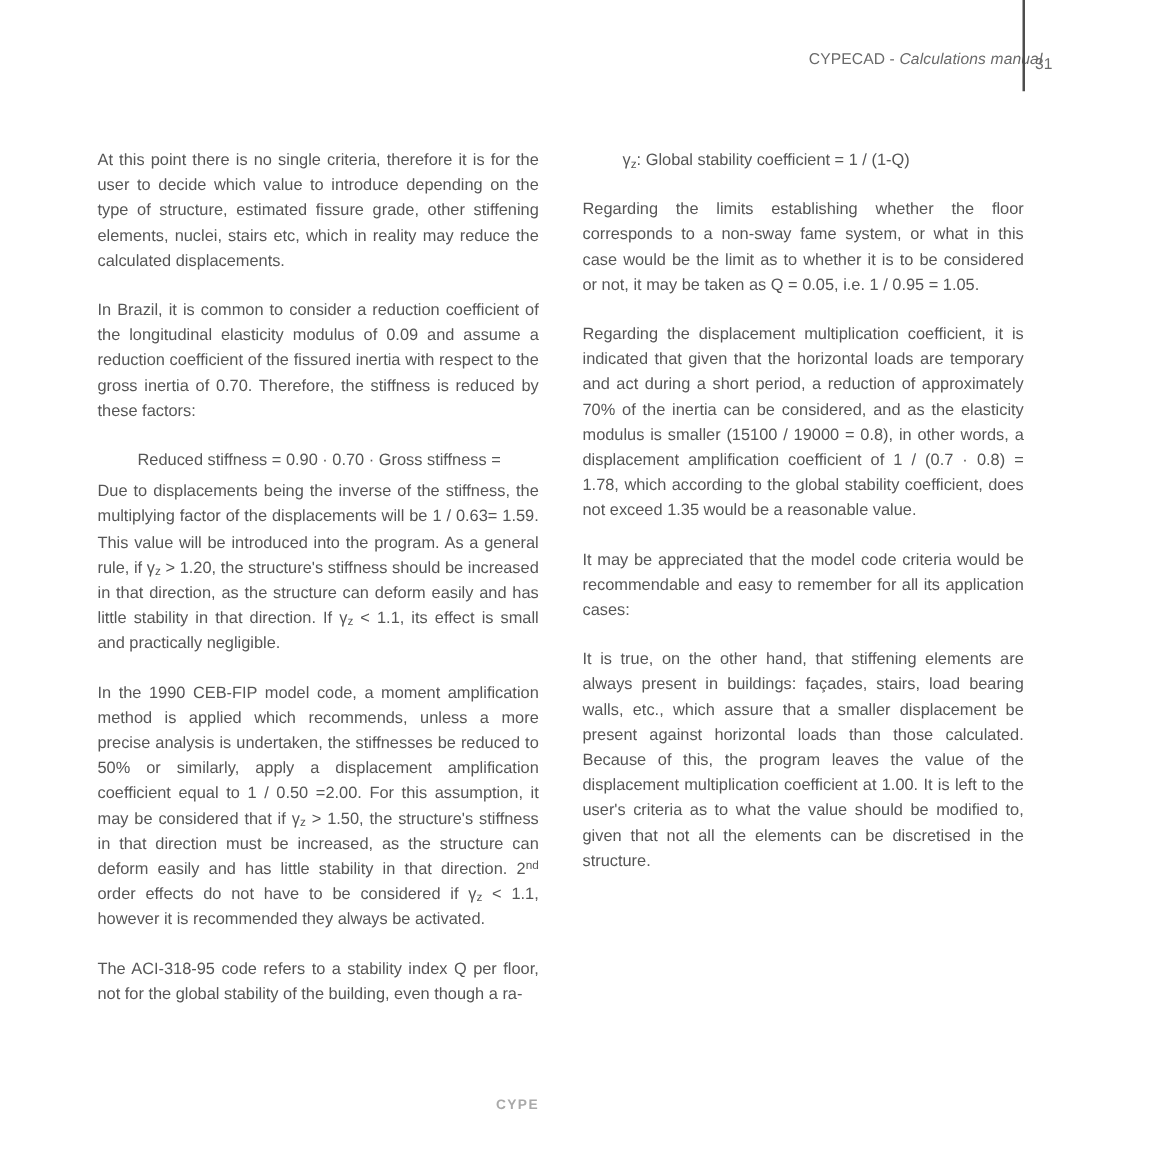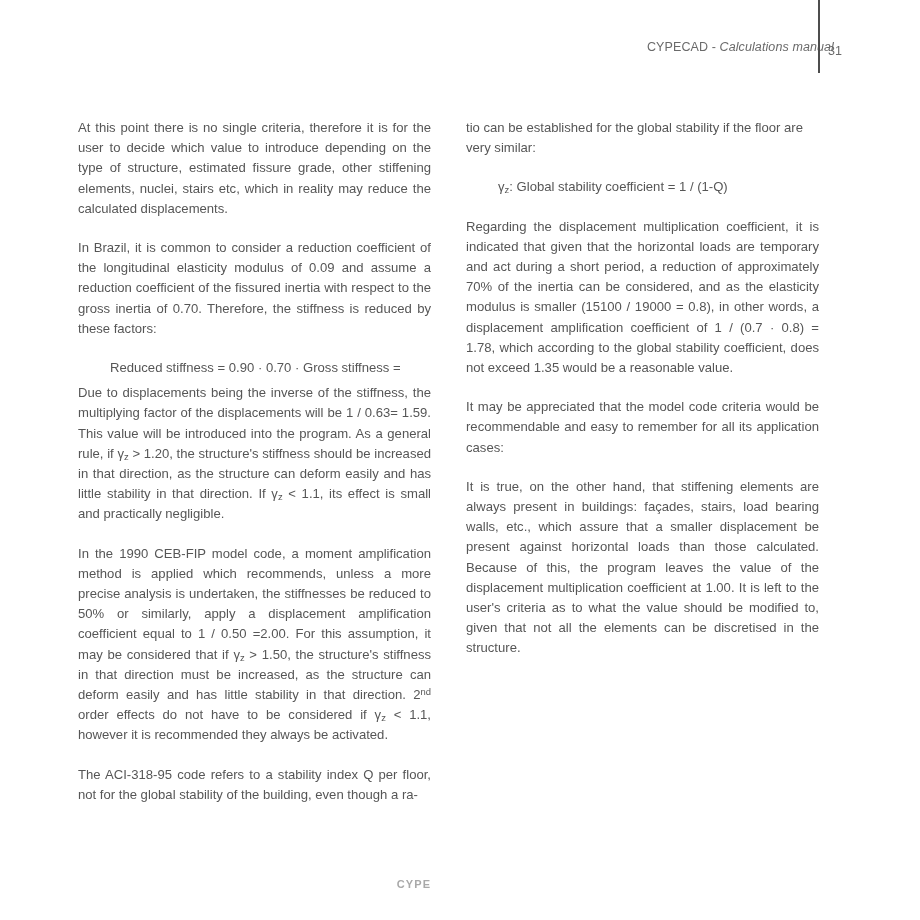--- a/index.html
+++ b/index.html
@@ -129,24 +129,24 @@
     <p class="para"><span>Due to displacements being the inverse of the stiffness, the multiplying factor of the displacements will be 1 / 0.63= 1.59. This value will be introduced into the program. As a general rule, if </span><span class="gamma">γ</span><sub>z</sub><span> &gt; 1.20, the structure's stiffness should be increased in that direction, as the structure can deform easily and has little stability in that direction. If </span><span class="gamma">γ</span><sub>z</sub><span> &lt; 1.1, its effect is small and practically negligible.</span></p>
 
 
     <p class="para"><span>In the 1990 CEB-FIP model code, a moment amplification method is applied which recommends, unless a more precise analysis is undertaken, the stiffnesses be reduced to 50% or similarly, apply a displacement amplification coefficient equal to 1 / 0.50 =2.00. For this assumption, it may be considered that if </span><span class="gamma">γ</span><sub>z</sub><span> &gt; 1.50, the structure's stiffness in that direction must be increased, as the structure can deform easily and has little stability in that direction. 2</span><sup>nd</sup><span> order effects do not have to be considered if </span><span class="gamma">γ</span><sub>z</sub><span> &lt; 1.1, however it is recommended they always be activated.</span></p>
 
     <p class="para last">The ACI-318-95 code refers to a stability index Q per floor, not for the global stability of the building, even though a ra-</p>
   </div>
 
   <div class="col col-right">
 
-    <p class="para nojustify">tio can be established for the global stability if the floor are very similar:</p>
 
     <p class="formula"><span class="gamma">γ</span><sub>z</sub><span>: Global stability coefficient = 1 / (1-Q)</span></p>
 
+    <p class="para">Regarding the limits establishing whether the floor corresponds to a non-sway fame system, or what in this case would be the limit as to whether it is to be considered or not, it may be taken as Q = 0.05, i.e. 1 / 0.95 = 1.05.</p>
 
 
     <p class="para">Regarding the displacement multiplication coefficient, it is indicated that given that the horizontal loads are temporary and act during a short period, a reduction of approximately 70% of the inertia can be considered, and as the elasticity modulus is smaller (15100 / 19000 = 0.8), in other words, a displacement amplification coefficient of 1 / (0.7 · 0.8) = 1.78, which according to the global stability coefficient, does not exceed 1.35 would be a reasonable value.</p>
 
     <p class="para">It may be appreciated that the model code criteria would be recommendable and easy to remember for all its application cases:</p>
 
 
     <p class="para last">It is true, on the other hand, that stiffening elements are always present in buildings: façades, stairs, load bearing walls, etc., which assure that a smaller displacement be present against horizontal loads than those calculated. Because of this, the program leaves the value of the displacement multiplication coefficient at 1.00. It is left to the user's criteria as to what the value should be modified to, given that not all the elements can be discretised in the structure.</p>
   </div>
 </div>

